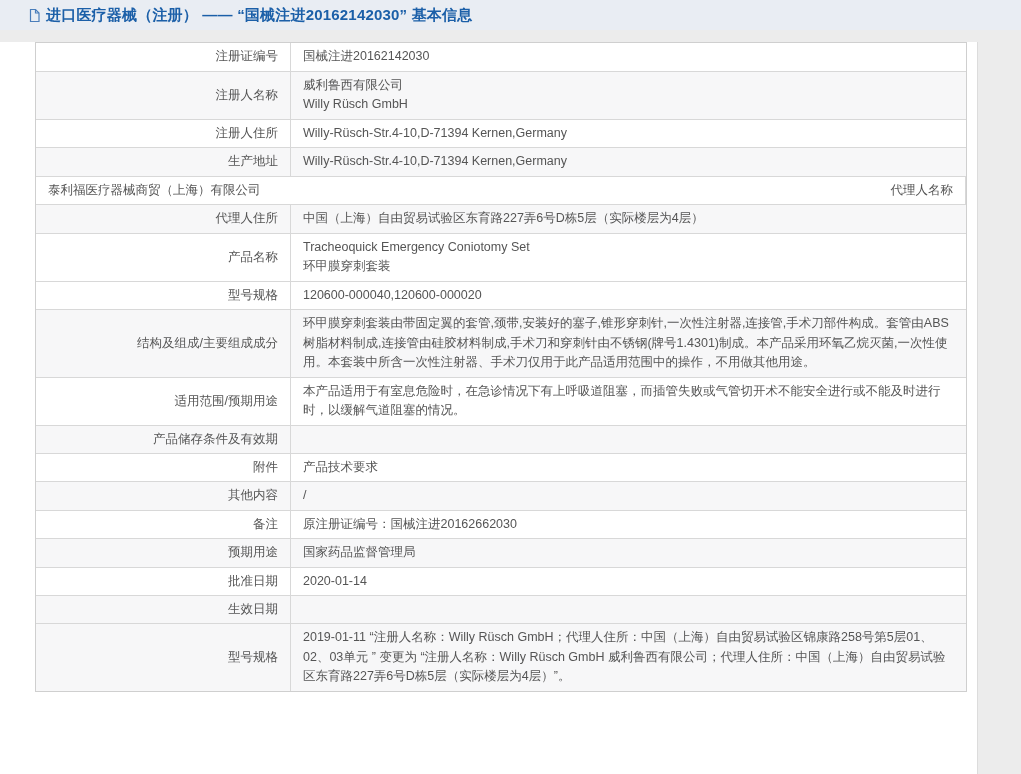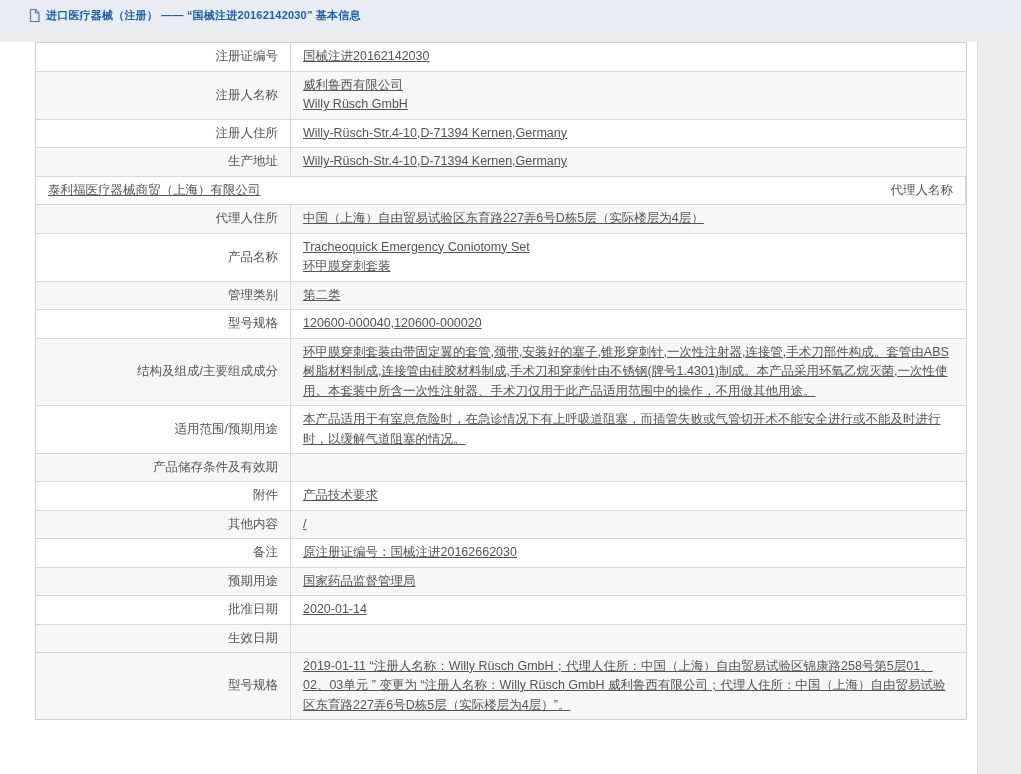--- a/index.html
+++ b/index.html
@@ -7,21 +7,21 @@
     width:1021px;height:774px;overflow:hidden;
     background:#ececec;
     font-family:"Liberation Sans","DejaVu Sans",sans-serif;
   }
   .header-bar{
     width:100%;height:30px;background:#e9edf3;
     display:flex;align-items:center;box-sizing:border-box;
     padding-left:28px;gap:5px;
   }
   .page-title{
-    font-size:11px;font-weight:600;color:#1b5fa8;letter-spacing:.2px;
+    font-size:15px;font-weight:600;color:#1b5fa8;letter-spacing:.2px;
   }
   .doc-icon{display:inline-flex;align-items:center;margin-top:1px;}
   .content{
     width:978px;height:741px;background:#ffffff;
     border-right:1px solid #dcdcdc;box-sizing:border-box;
   }
   .reg-table{
     margin:12px 0 0 35px;width:932px;
     border:1px solid #cfcfcf;box-sizing:border-box;background:#fff;
   }
@@ -34,21 +34,21 @@
   .cell.label{
     width:255px;flex:0 0 255px;
     display:flex;align-items:center;justify-content:flex-end;gap:3px;
     padding:4px 12px 4px 8px;border-right:1px solid #d8d8d8;
     text-align:right;line-height:19px;
   }
   .cell.value{
     flex:1;display:flex;flex-direction:column;justify-content:center;
     padding:4px 16px 4px 12px;line-height:19.5px;
   }
-  .vline{min-height:19.5px;text-decoration:underline;}
+  .vline{min-height:19.5px;}
 </style>
 </head>
 <body>
 
 <div class="header-bar">
   <span class="doc-icon">
     <svg width="13" height="15" viewBox="0 0 13 15" fill="none" stroke="#4a7ebb" stroke-width="1.2">
       <path d="M2.5 1.5 h5 l3.5 3.5 v8.5 h-8.5 z"></path>
       <path d="M7.5 1.5 v3.5 h3.5"></path>
     </svg>
@@ -109,28 +109,20 @@
       </div>
       <div class="row">
         <div class="cell label">
           <span>产品名称</span>
         </div>
         <div class="cell value">
           <div class="vline">Tracheoquick Emergency Coniotomy Set</div>
           <div class="vline">环甲膜穿刺套装</div>
         </div>
       </div>
-      <div class="row shaded">
-        <div class="cell label">
-          <span>管理类别</span>
-        </div>
-        <div class="cell value">
-          <div class="vline">第二类</div>
-        </div>
-      </div>
       <div class="row">
         <div class="cell label">
           <span>型号规格</span>
         </div>
         <div class="cell value">
           <div class="vline">120600-000040,120600-000020</div>
         </div>
       </div>
       <div class="row shaded">
         <div class="cell label">

